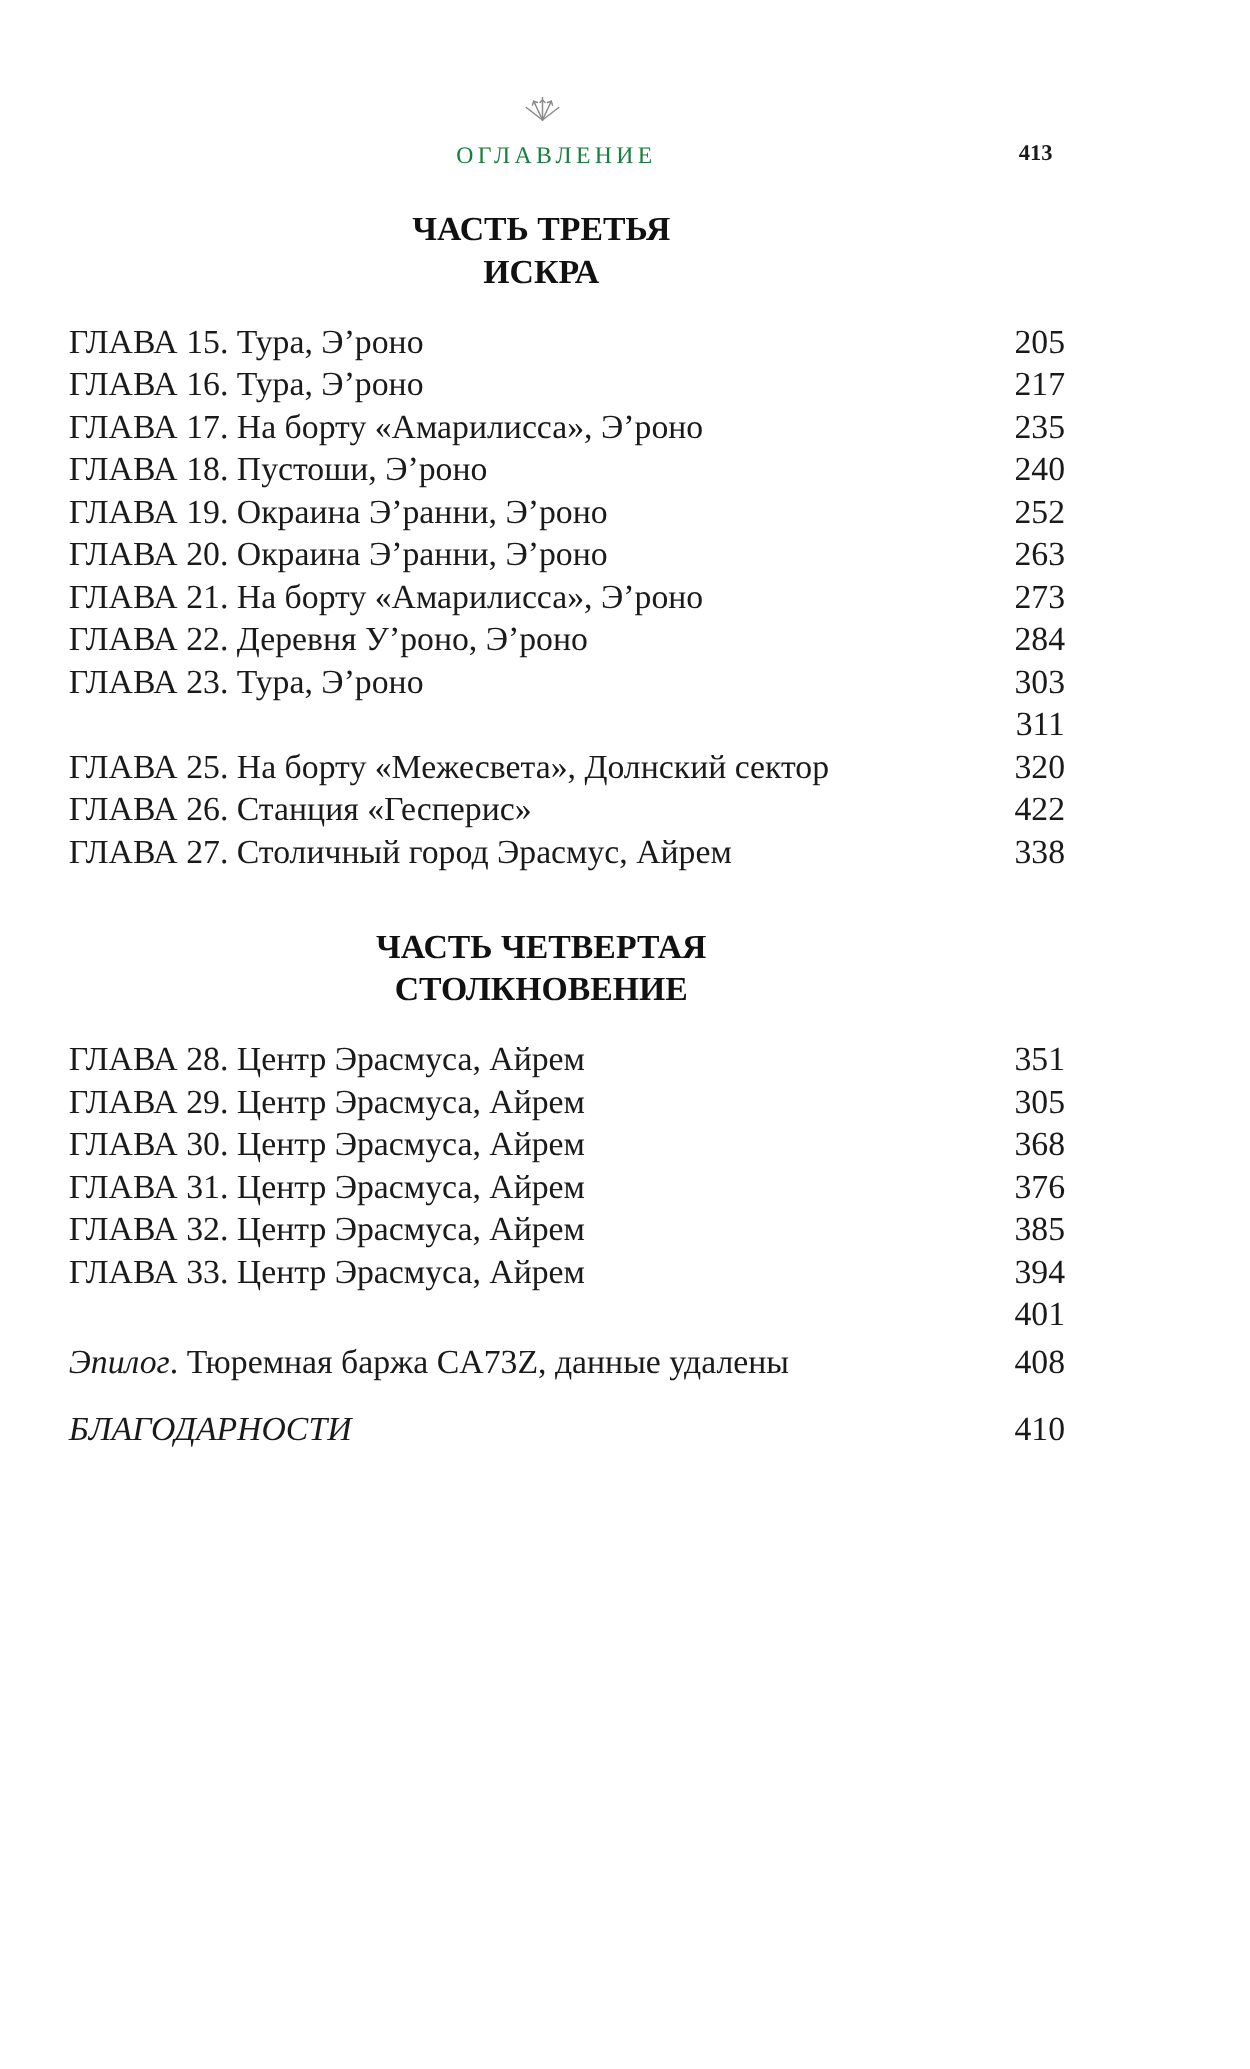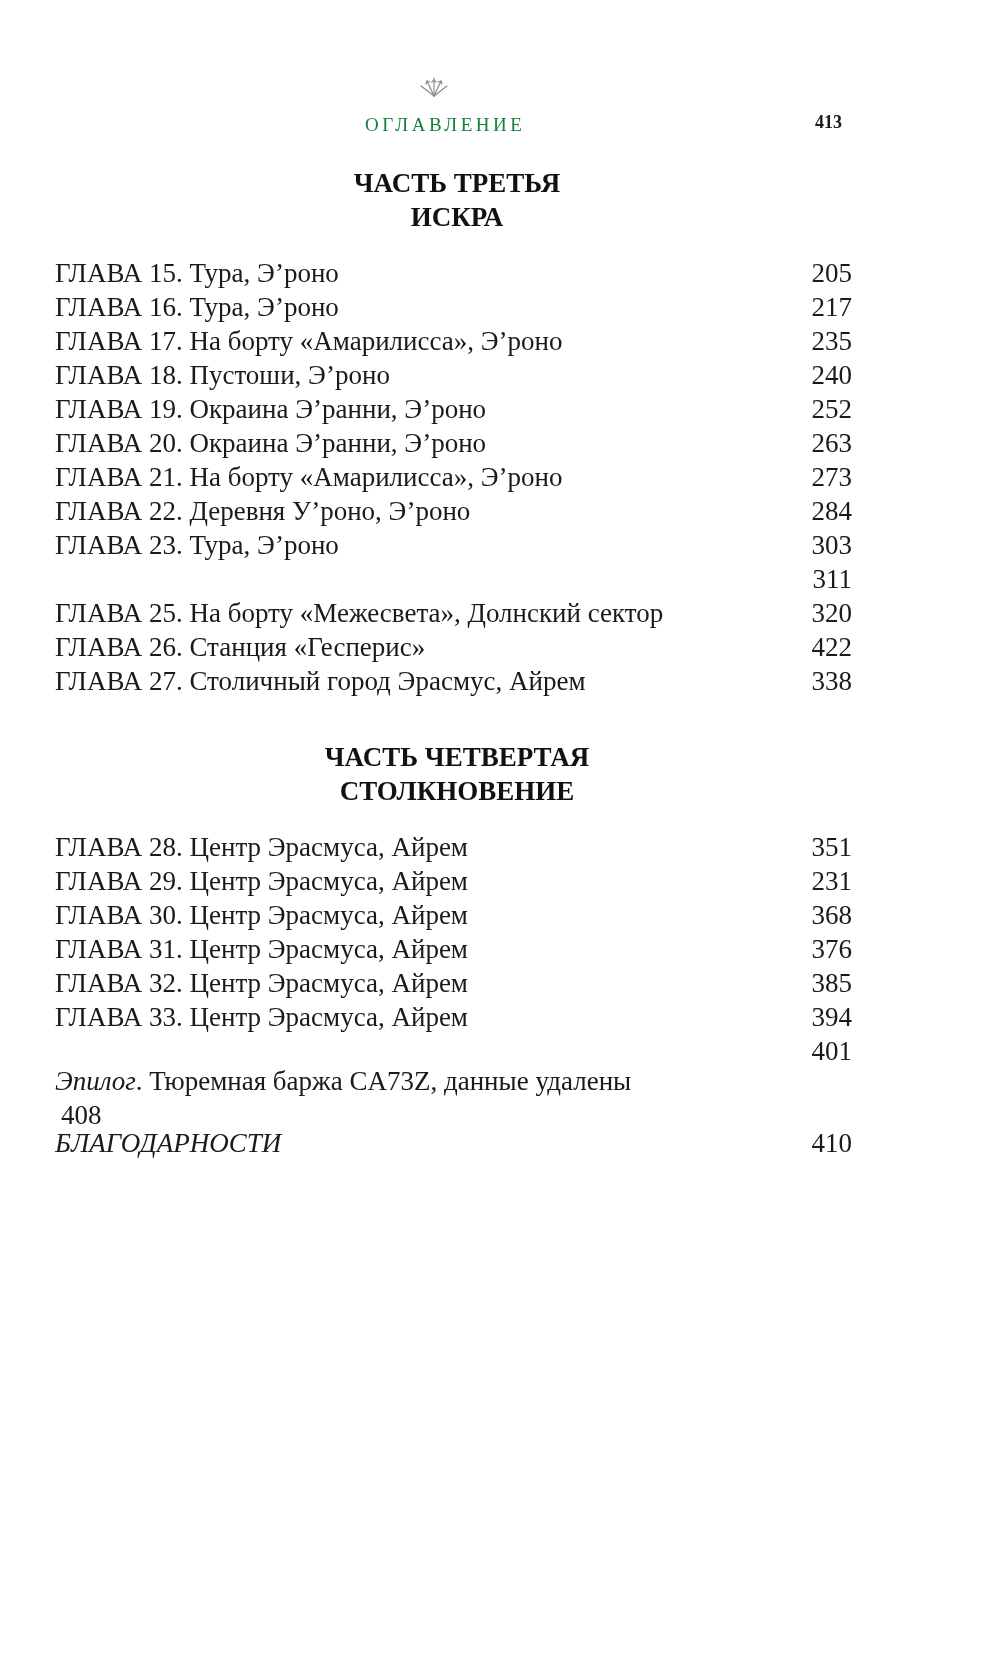--- a/index.html
+++ b/index.html
@@ -7,21 +7,21 @@
     width:1000px; height:1655px; background:#ffffff; position:relative;
     font-family:"Liberation Serif","DejaVu Serif",serif; color:#1a1a1a; overflow:hidden;
   }
   .ornament { position:absolute; left:418px; top:74px; width:32px; height:24px; }
   .running-head {
     position:absolute; left:365px; top:114px; font-size:19px; letter-spacing:3.5px; color:#15803d;
   }
   .page-num {
     position:absolute; left:815px; top:112px; font-size:18px; font-weight:bold; color:#1a1a1a;
   }
-  .part { position:absolute; left:0; width:866px; text-align:center; font-weight:bold; font-size:27px; line-height:34px; color:#111;padding-left:24px; }
+  .part { position:absolute; left:0; width:866px; text-align:center; font-weight:bold; font-size:27px; line-height:34px; color:#111; }
   .part .t1, .part .t2 { display:block; }
   .toc { position:absolute; left:55px; width:797px; }
   .row { display:flex; align-items:baseline; height:34px; font-size:27px; line-height:34px; white-space:nowrap; }
   .row .label { flex:0 0 auto; padding-right:4px; }
   .row .dots {
     flex:1 1 auto; overflow:hidden; height:34px;
     background-image: radial-gradient(circle, #333 1.3px, transparent 1.6px);
     background-size: 13px 34px; background-position: right 22px; background-repeat: repeat-x;
   }
   .row .pg { flex:0 0 auto; padding-left:6px; }
@@ -124,21 +124,21 @@
 
 <div class="toc" style="top:822px;">
   <div class="row">
       <span class="label">ГЛАВА 28. Центр Эрасмуса, Айрем</span>
       <span class="dots"></span>
       <span class="pg">351</span>
     </div>
   <div class="row">
       <span class="label">ГЛАВА 29. Центр Эрасмуса, Айрем</span>
       <span class="dots"></span>
-      <span class="pg">231</span>
+      <span class="pg">305</span>
     </div>
   <div class="row">
       <span class="label">ГЛАВА 30. Центр Эрасмуса, Айрем</span>
       <span class="dots"></span>
       <span class="pg">368</span>
     </div>
   <div class="row">
       <span class="label">ГЛАВА 31. Центр Эрасмуса, Айрем</span>
       <span class="dots"></span>
       <span class="pg">376</span>
@@ -150,21 +150,21 @@
     </div>
   <div class="row">
       <span class="label">ГЛАВА 33. Центр Эрасмуса, Айрем</span>
       <span class="dots"></span>
       <span class="pg">394</span>
     </div>
   <div class="row">
       <span class="dots"></span>
       <span class="pg">401</span>
     </div>
-  <div class="row" style="margin-top:4px;flex-direction:column;">
+  <div class="row" style="margin-top:4px;">
       <span class="label"><span class="it">Эпилог</span><span>. Тюремная баржа CA73Z, данные удалены</span></span>
       <span class="dots"></span>
       <span class="pg">408</span>
     </div>
   <div class="row it" style="margin-top:20px;">
       <span class="label">БЛАГОДАРНОСТИ</span>
       <span class="dots"></span>
       <span class="pg" style="font-style:normal;">410</span>
     </div>
 </div>

